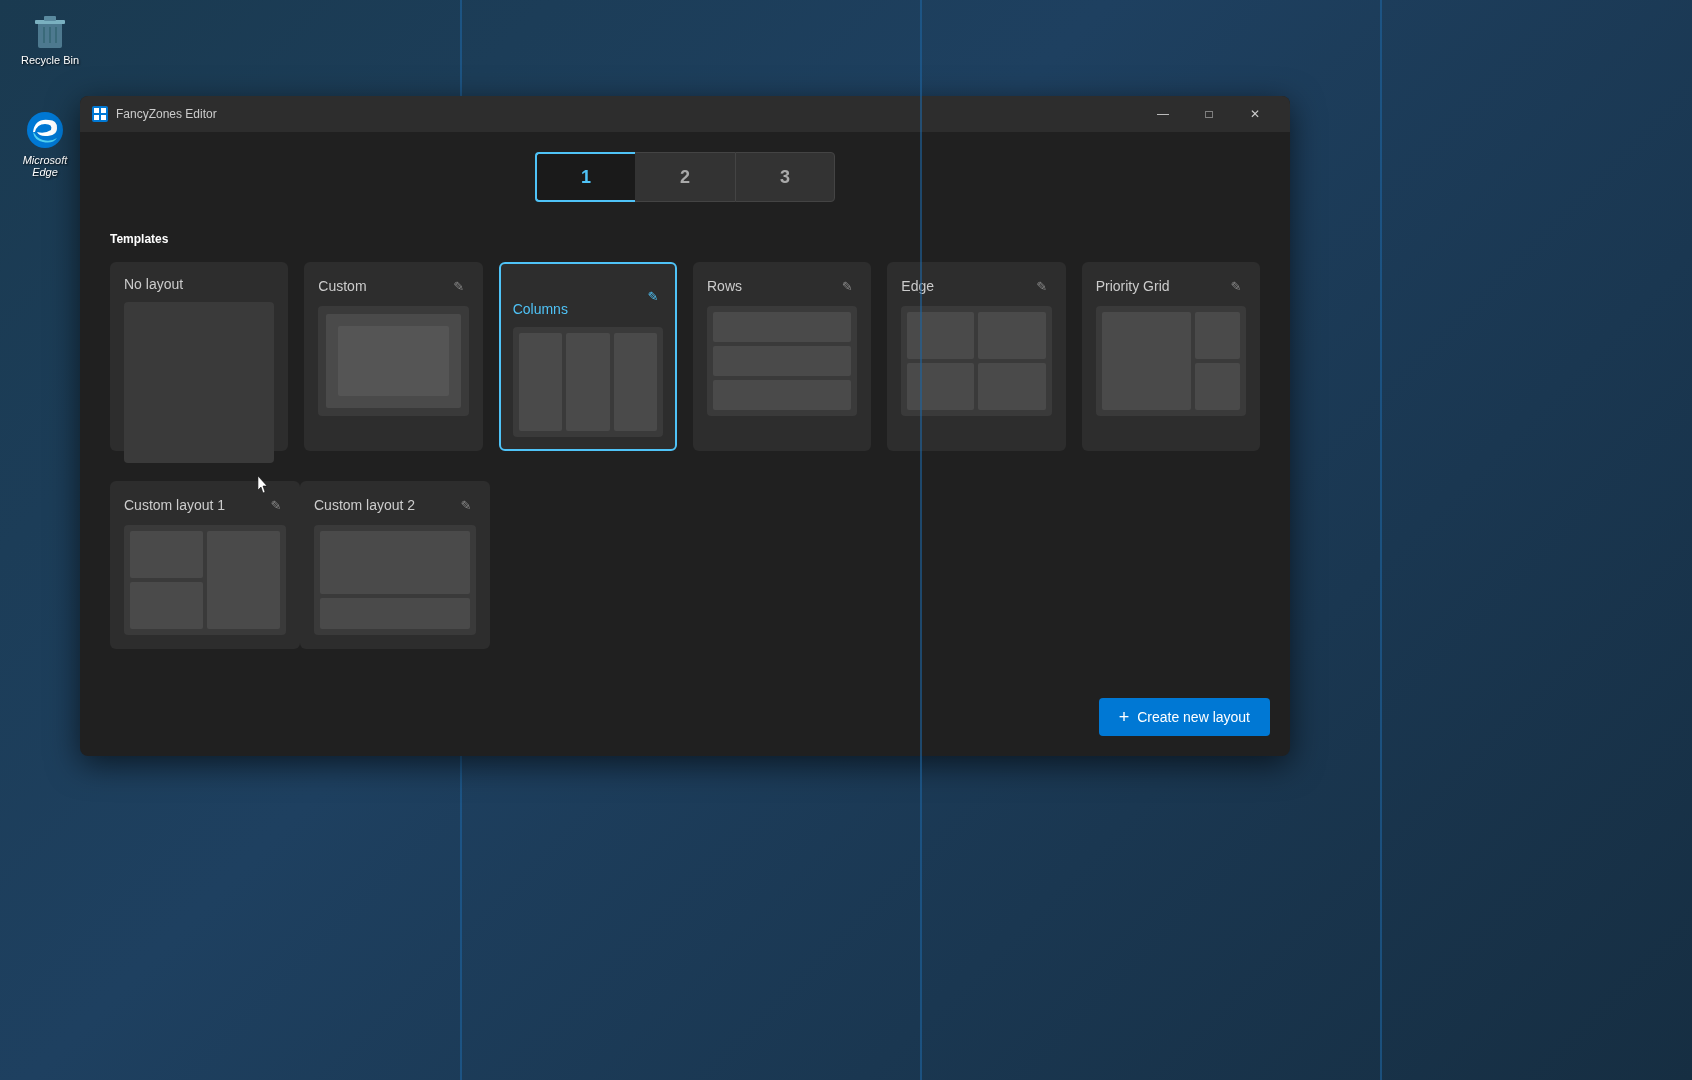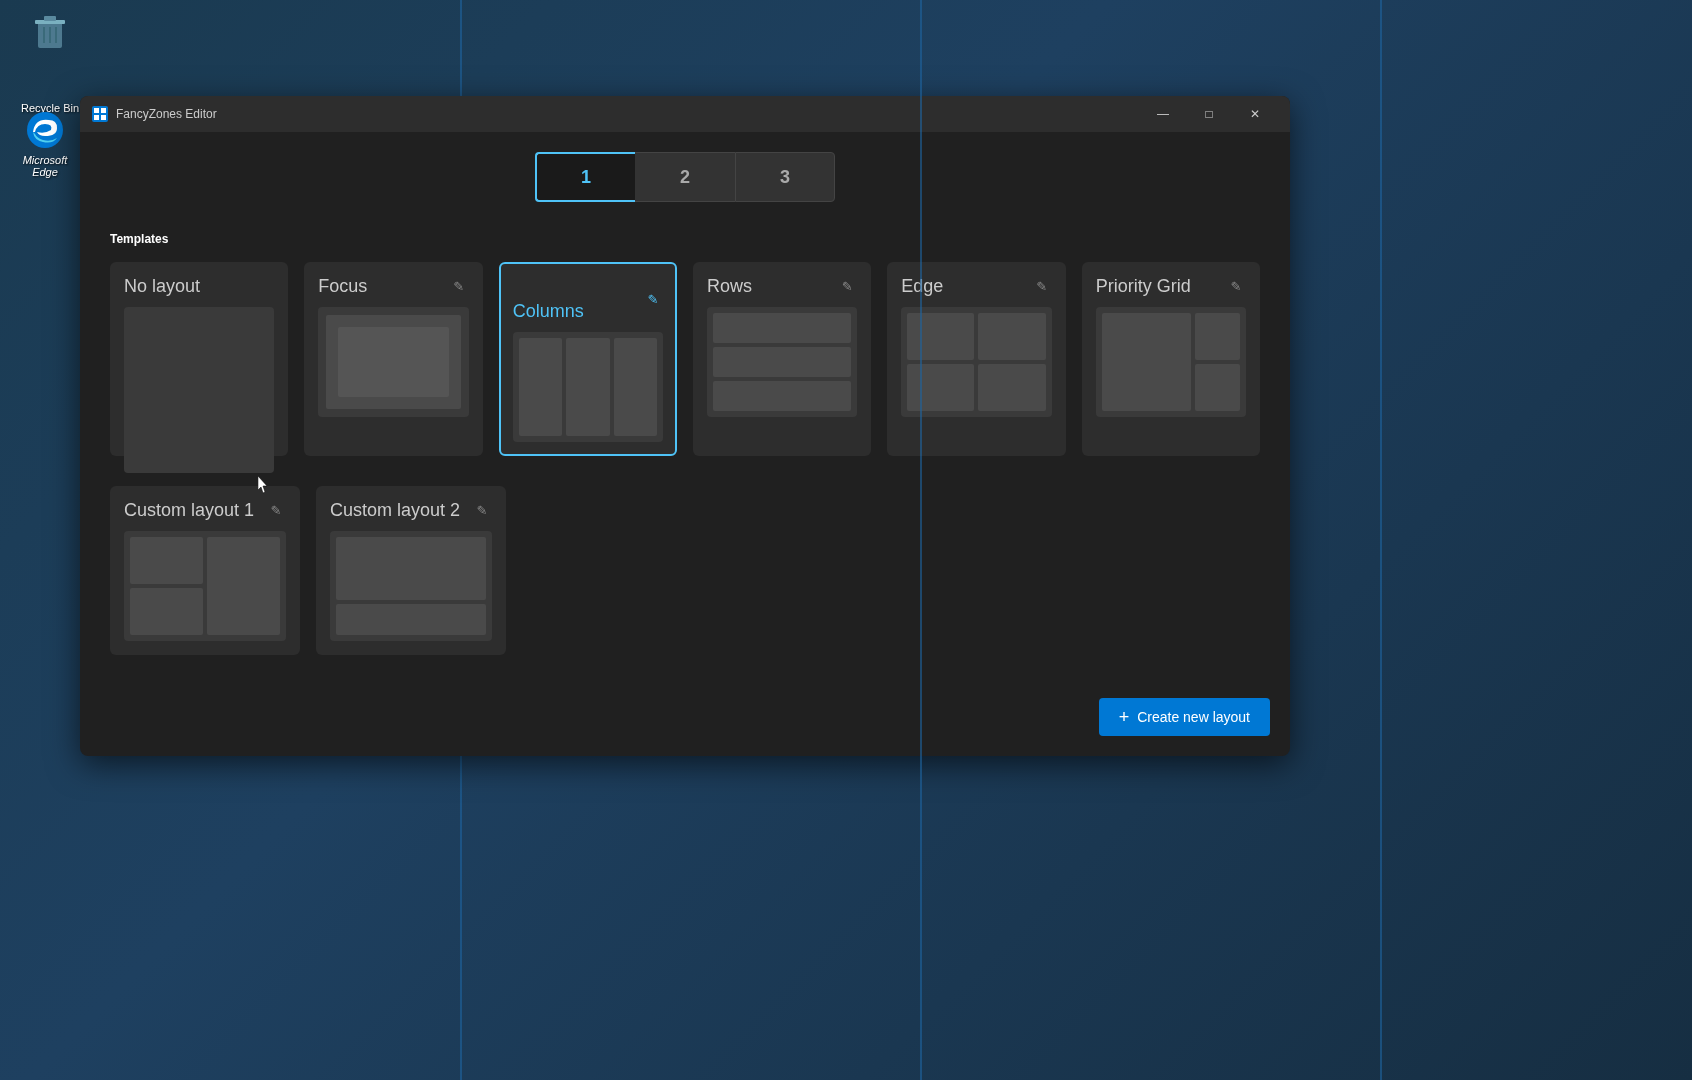--- a/index.html
+++ b/index.html
@@ -63,21 +63,20 @@
       color: #fff;
       font-size: 11px;
       text-align: center;
       text-shadow: 1px 1px 2px rgba(0,0,0,0.8);
     }
 
     
     .recycle-bin {
       top: 10px;
       left: 10px;
-      gap: 48px;
     }
 
     
     .edge-icon-pos {
       top: 110px;
       left: 5px;
     }
 
     
     .fz-window {
@@ -216,21 +215,21 @@
     .layout-card.selected {
       border-color: #4fc3f7;
     }
     .card-header {
       display: flex;
       align-items: center;
       justify-content: space-between;
       margin-bottom: 10px;
     }
     .card-title {
-      font-size: 18px;
+      font-size: 14px;
       color: #cccccc;
     }
     .card-title.selected-text {
       color: #4fc3f7;
       margin-top: 25px;
     }
     .edit-icon {
       width: 20px;
       height: 20px;
       display: flex;
@@ -335,21 +334,20 @@
       border-radius: 2px;
     }
     .priority-side {
       background: #4a4a4a;
       border-radius: 2px;
     }
 
     
     .custom-grid {
       display: flex;
-      gap: 16px;
       flex-wrap: nowrap;
     }
 
     
     .preview-custom1 {
       width: 100%;
       height: 100%;
       position: relative;
       padding: 6px;
       display: grid;
@@ -488,21 +486,21 @@
 
         <div class="layout-card">
           <div class="card-header">
             <span class="card-title">No layout</span>
           </div>
           <div class="layout-preview preview-empty"></div>
         </div>
 
         <div class="layout-card">
           <div class="card-header">
-            <span class="card-title">Focus</span>
+            <span class="card-title">Custom</span>
             <span class="edit-icon">✎</span>
           </div>
           <div class="layout-preview">
             <div class="preview-focus">
               <div class="focus-outer"></div>
               <div class="focus-inner"></div>
             </div>
           </div>
         </div>
 

